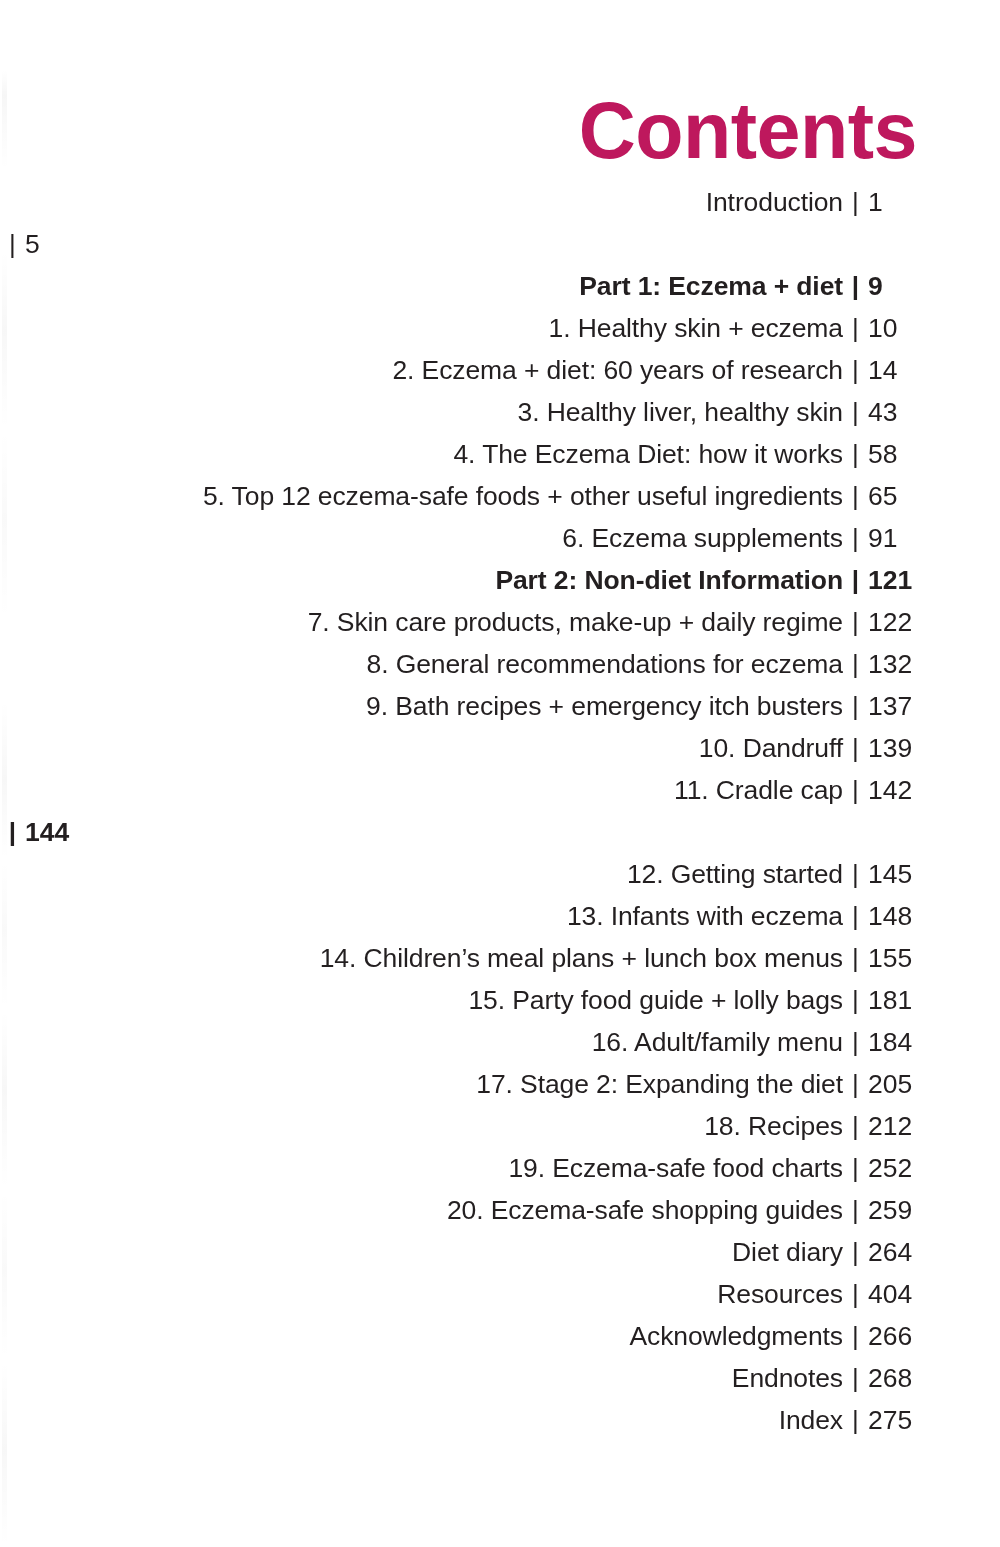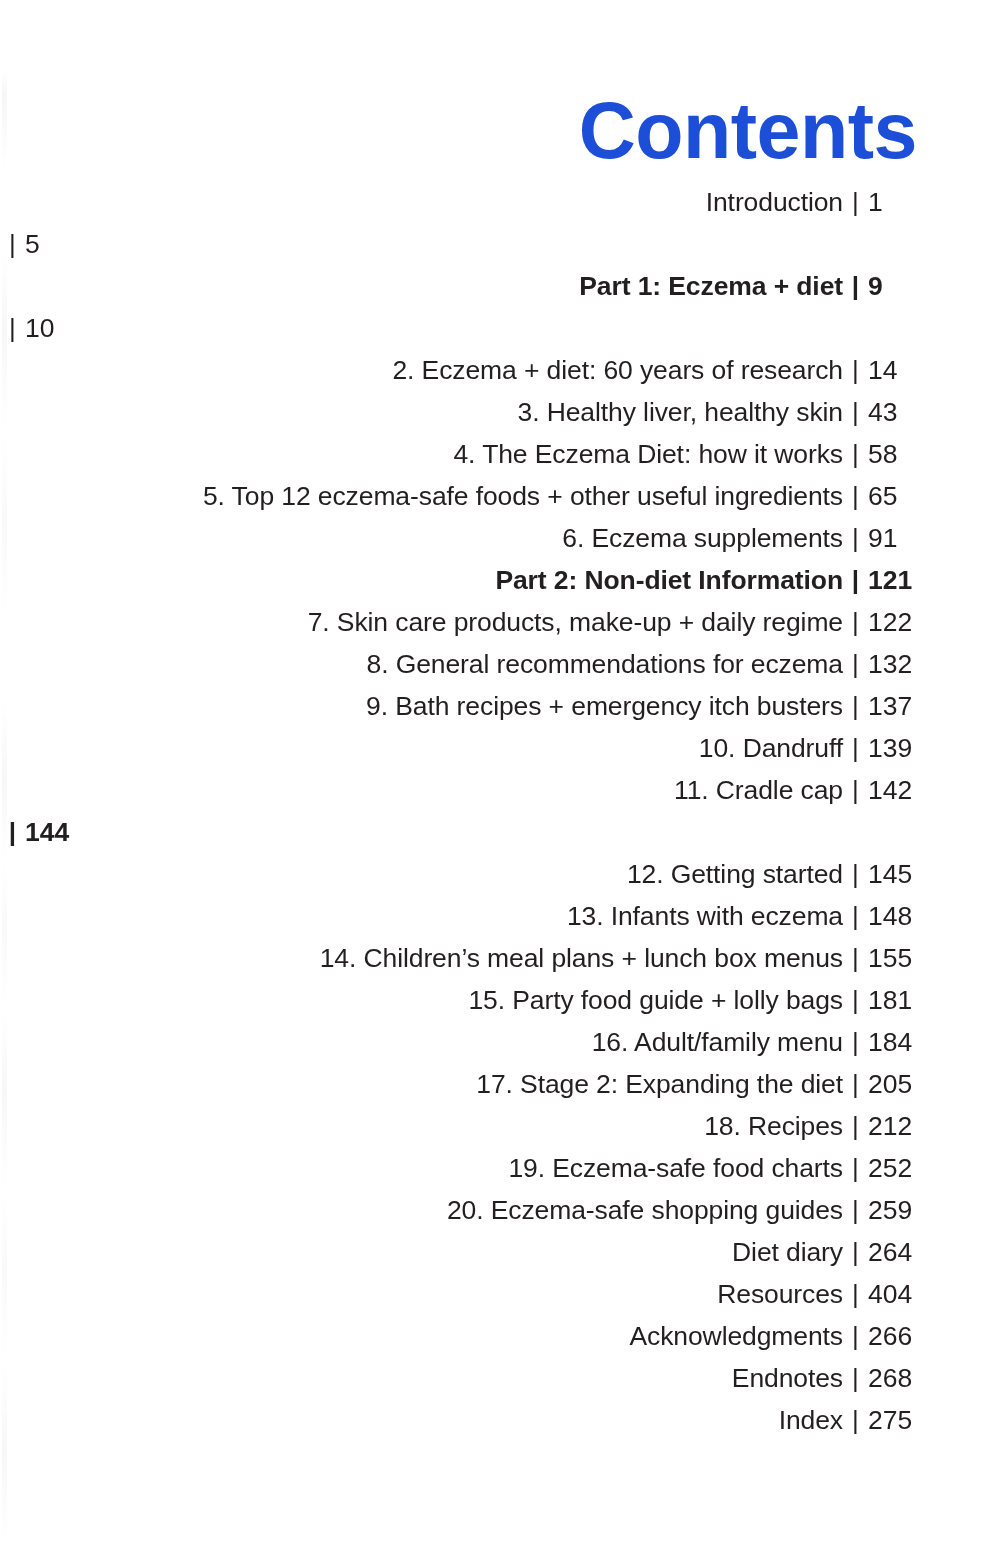--- a/index.html
+++ b/index.html
@@ -54,21 +54,21 @@
     inset: 0;
   }
 
   .toc-title {
     position: absolute;
     right: 83px;
     top: 38px;
     font-size: 79px;
     font-weight: bold;
     letter-spacing: -0.5px;
-    color: #1d4ed8;
+    color: #be185d;
     line-height: 1;
     white-space: nowrap;
   }
 
   .toc-list {
     position: absolute;
     top: 181px;
     left: 0;
     right: 0;
   }
@@ -128,20 +128,21 @@
       <div class="toc-row">
         <span class="toc-sep">|</span>
         <span class="toc-page">5</span>
       </div>
       <div class="toc-row is-part">
         <span class="toc-label">Part 1: Eczema + diet</span>
         <span class="toc-sep">|</span>
         <span class="toc-page">9</span>
       </div>
       <div class="toc-row">
+        <span class="toc-label">1. Healthy skin + eczema</span>
         <span class="toc-sep">|</span>
         <span class="toc-page">10</span>
       </div>
       <div class="toc-row">
         <span class="toc-label">2. Eczema + diet: 60 years of research</span>
         <span class="toc-sep">|</span>
         <span class="toc-page">14</span>
       </div>
       <div class="toc-row">
         <span class="toc-label">3. Healthy liver, healthy skin</span>

